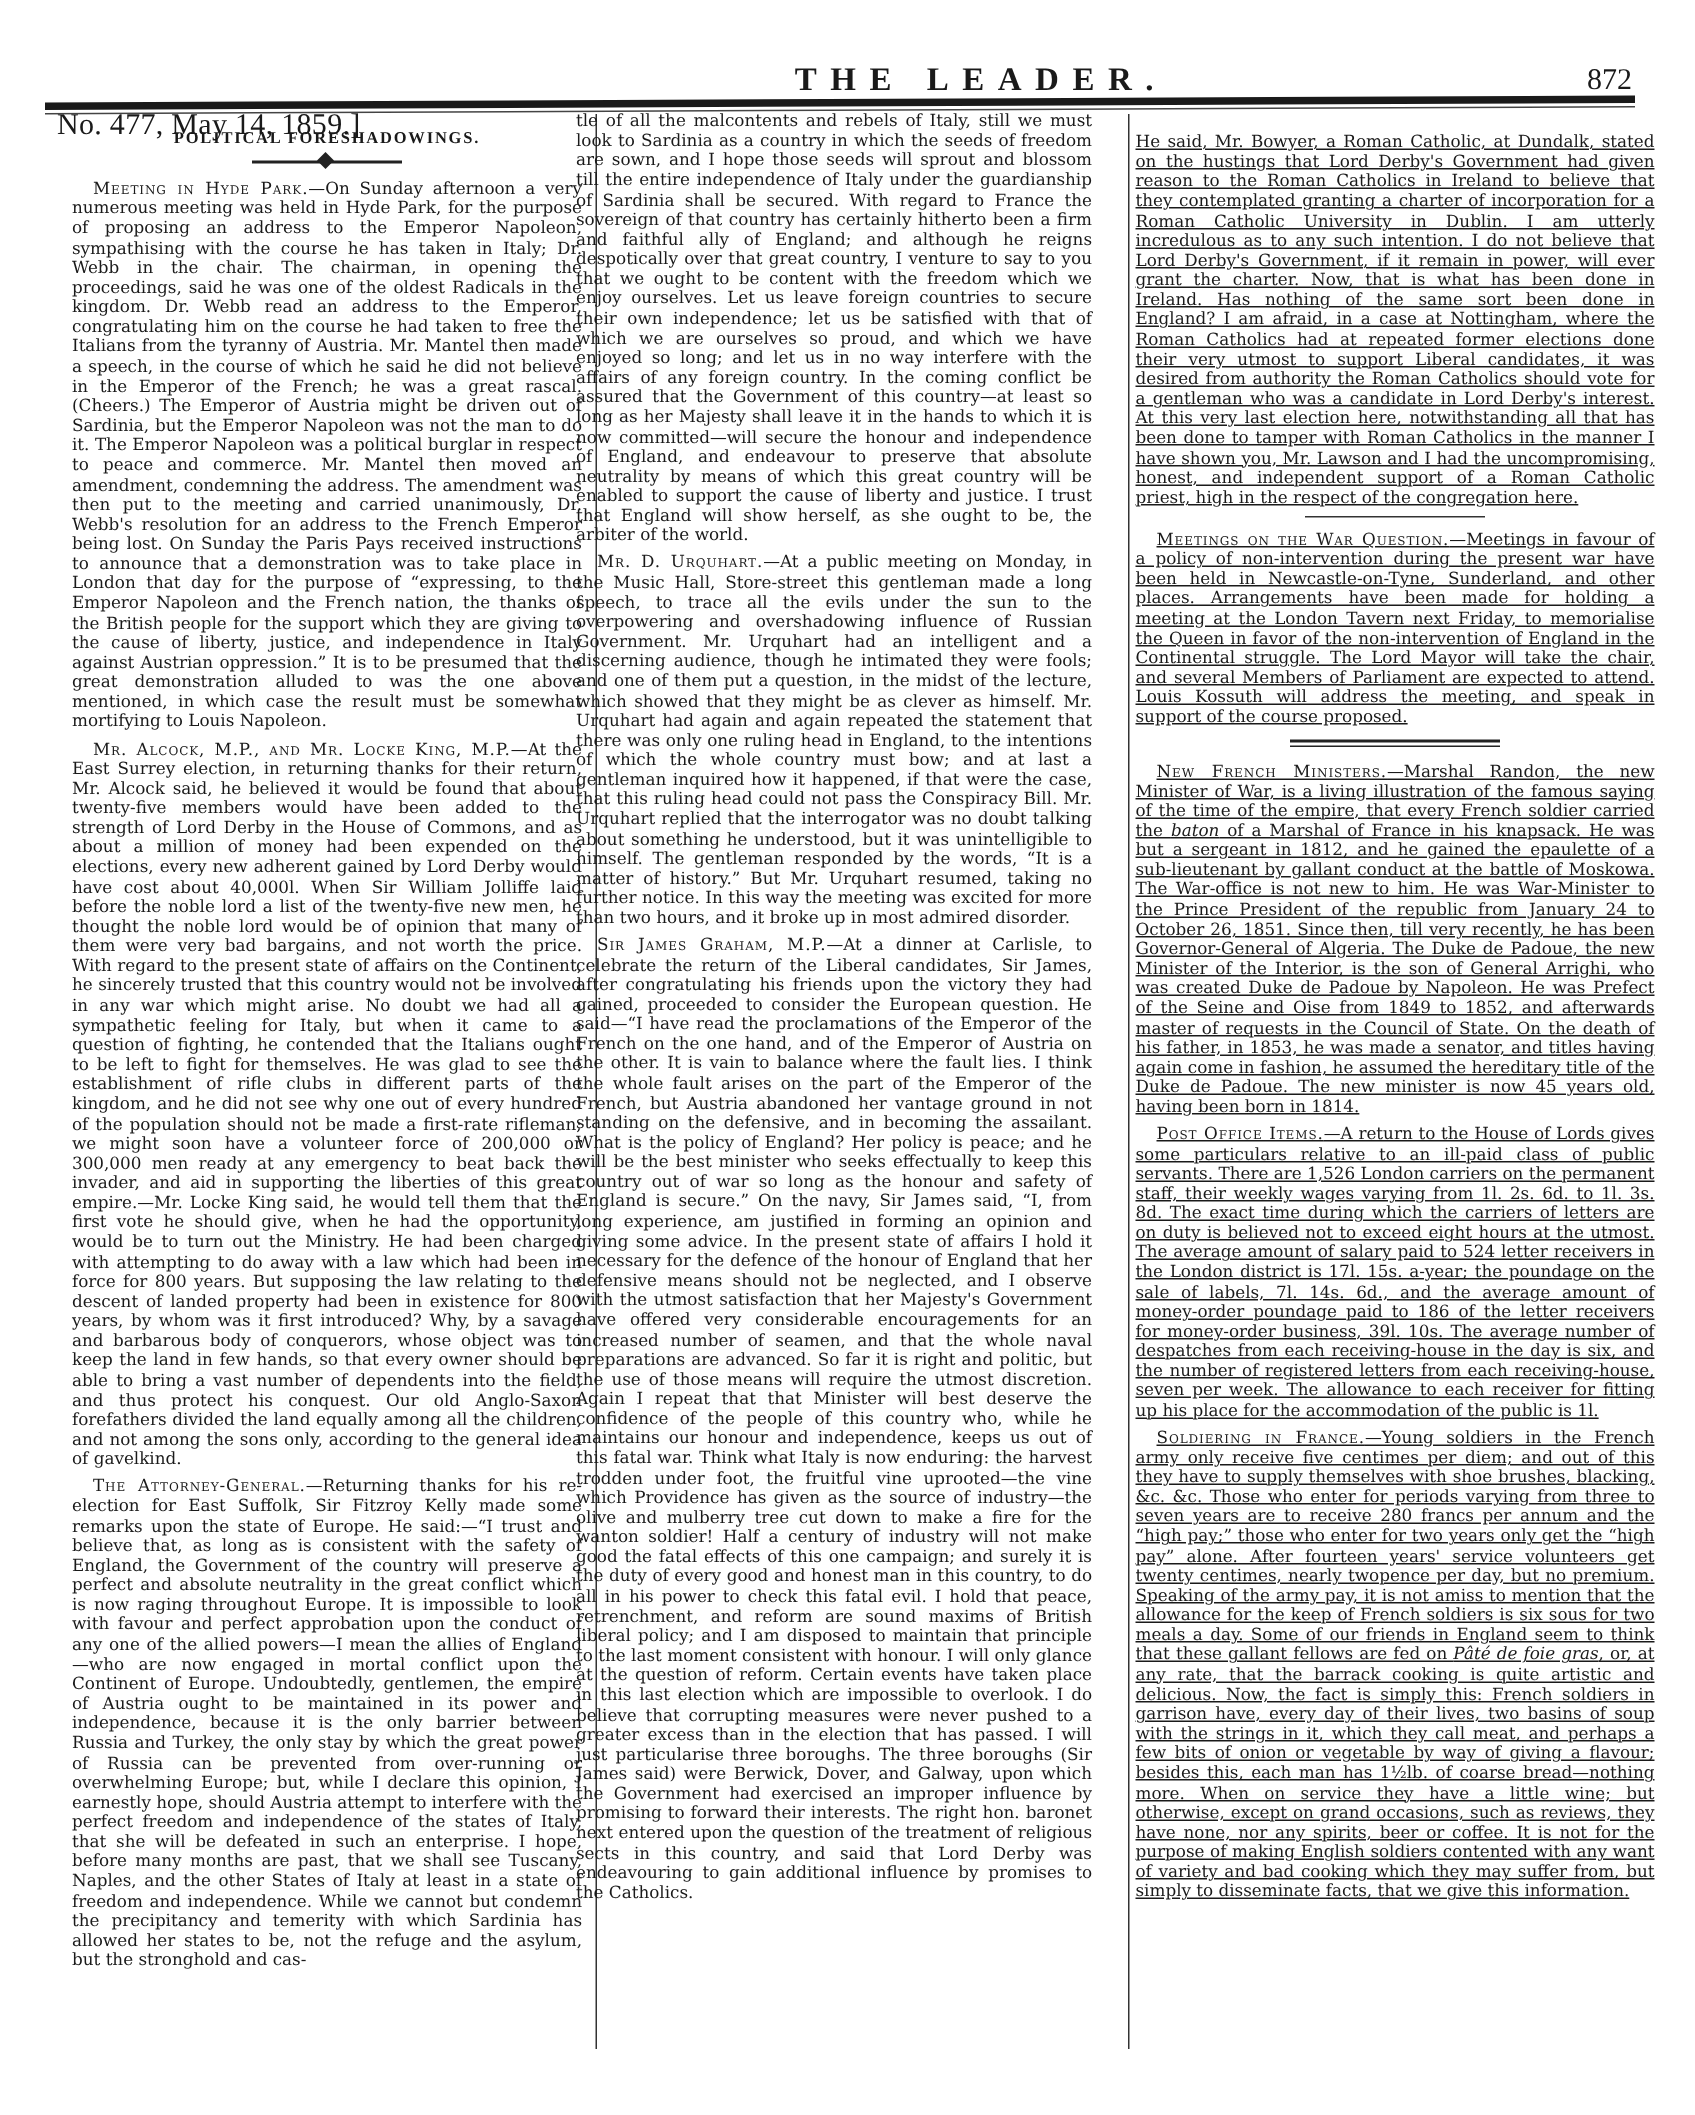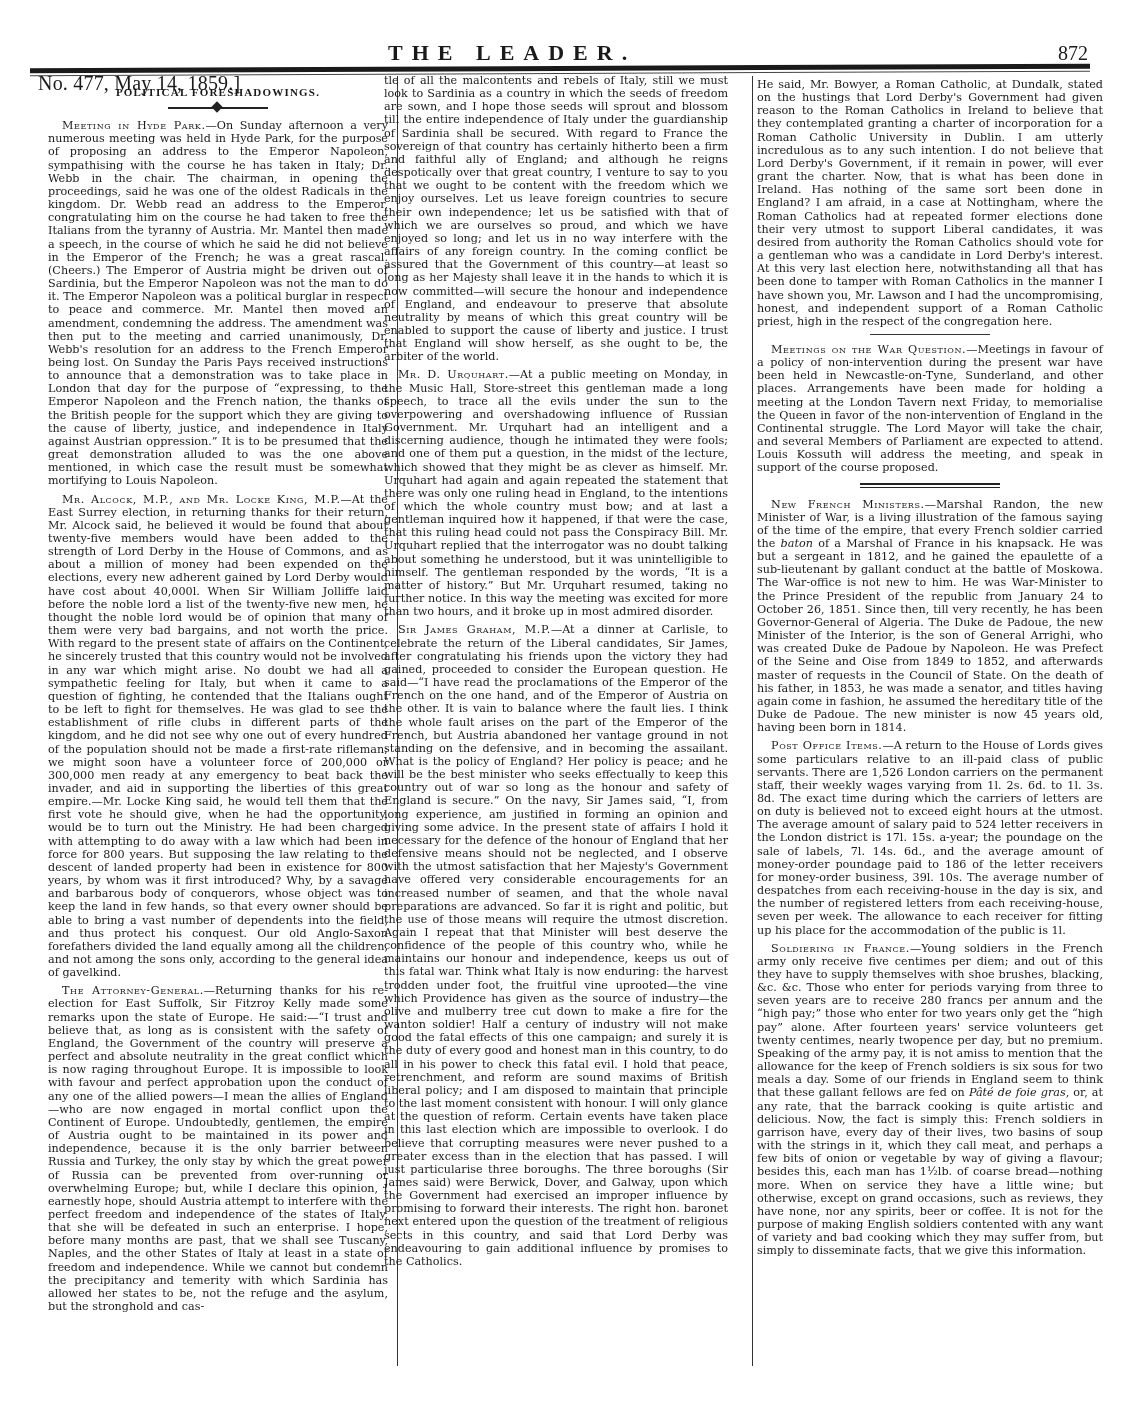--- a/index.html
+++ b/index.html
@@ -1,28 +1,28 @@
 <!DOCTYPE html>
 <html><head>
 <meta charset="utf-8">
 <style>
   html, body { margin:0; padding:0; background:#ffffff; }
   body { width:1130px; height:1410px; position:relative; overflow:hidden;
          font-family:"DejaVu Serif","Liberation Serif",serif; color:#1a1a1a; }
   .page { position:absolute; left:0; top:0; width:1130px; height:1410px; }
   .masthead { position:absolute; left:38px; top:40px; width:1070px; height:24px; }
   .mh-left { position:absolute; left:0; top:2px; font-size:20px; font-family:"Liberation Serif",serif; letter-spacing:0.2px;margin-top:30px; }
-  .mh-center { position:absolute; left:350px; width:390px; top:0; text-align:left; font-size:22px; font-weight:bold; letter-spacing:9px; font-family:"Liberation Serif",serif; }
+  .mh-center { position:absolute; left:350px; width:390px; top:0; text-align:right; font-size:22px; font-weight:bold; letter-spacing:9px; font-family:"Liberation Serif",serif; }
   .mh-right { position:absolute; right:20px; top:2px; font-size:20px; font-family:"Liberation Serif",serif; }
   .rule-thick { position:absolute; left:30px; top:66px; width:1060px; height:5px; background:#1a1a1a; transform:rotate(-0.25deg); }
   .rule-thin { position:absolute; left:30px; top:73px; width:1060px; height:1px; background:#444; transform:rotate(-0.25deg); }
   .col { position:absolute; top:80px; font-size:11.2px; line-height:13.15px; text-align:justify; hyphens:none; }
   .col1 { left:48px; width:340px; top:80px; }
   .col2 { left:384px; width:344px; top:74px; }
-  .col3 { left:757px; width:346px; top:78px; }
+  .col3 { left:757px; width:346px; top:88px;text-decoration:underline; }
   .vsep { position:absolute; width:1px; background:#333; }
   .vsep1 { left:397px; top:76px; height:1290px; }
   .vsep2 { left:752px; top:76px; height:1290px; }
   .headline { text-align:center; font-weight:bold; font-size:11px; letter-spacing:1.2px; margin:6px 0 4px 0; font-family:"Liberation Serif",serif; }
   .ornament { text-align:center; margin:0 0 6px 0; height:10px; position:relative; }
   .ornament .line { position:absolute; left:120px; width:100px; top:4px; height:1.5px; background:#222; }
   .ornament .dia { position:absolute; left:165px; top:0px; width:8px; height:8px; background:#222; transform:rotate(45deg); }
   p { margin:0 0 5px 0; text-indent:14px; }
   p.noindent { text-indent:0; }
   .sc { font-variant:small-caps; letter-spacing:0.6px; }

